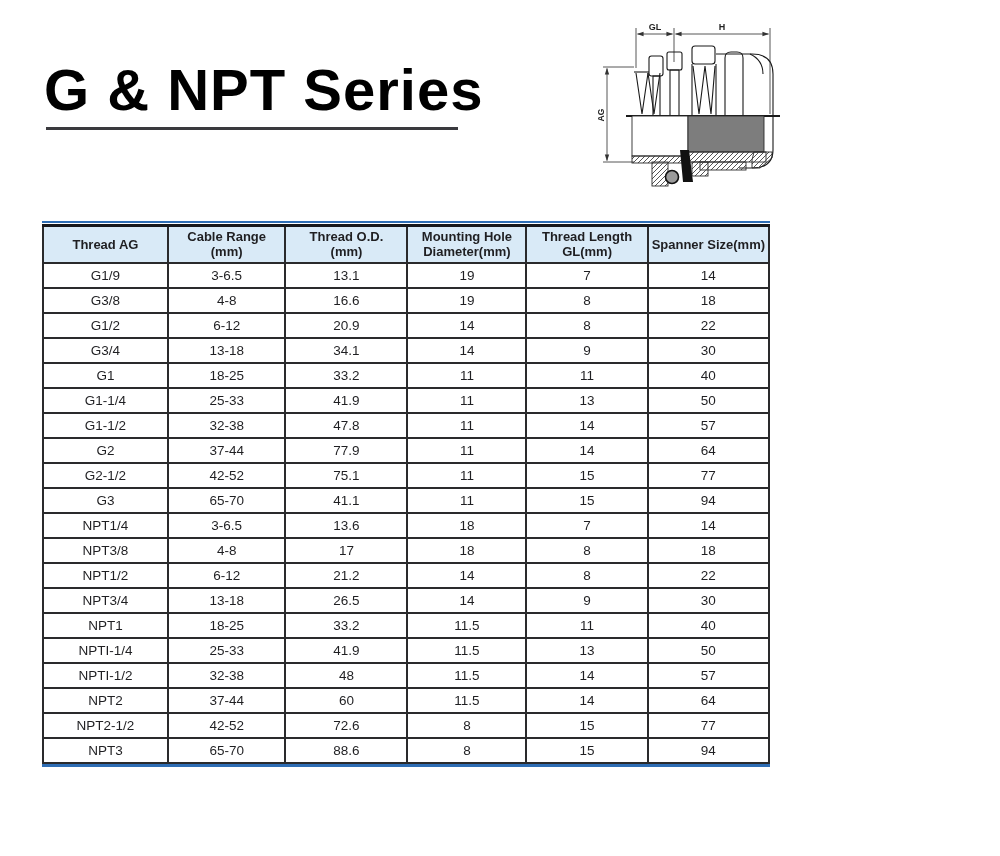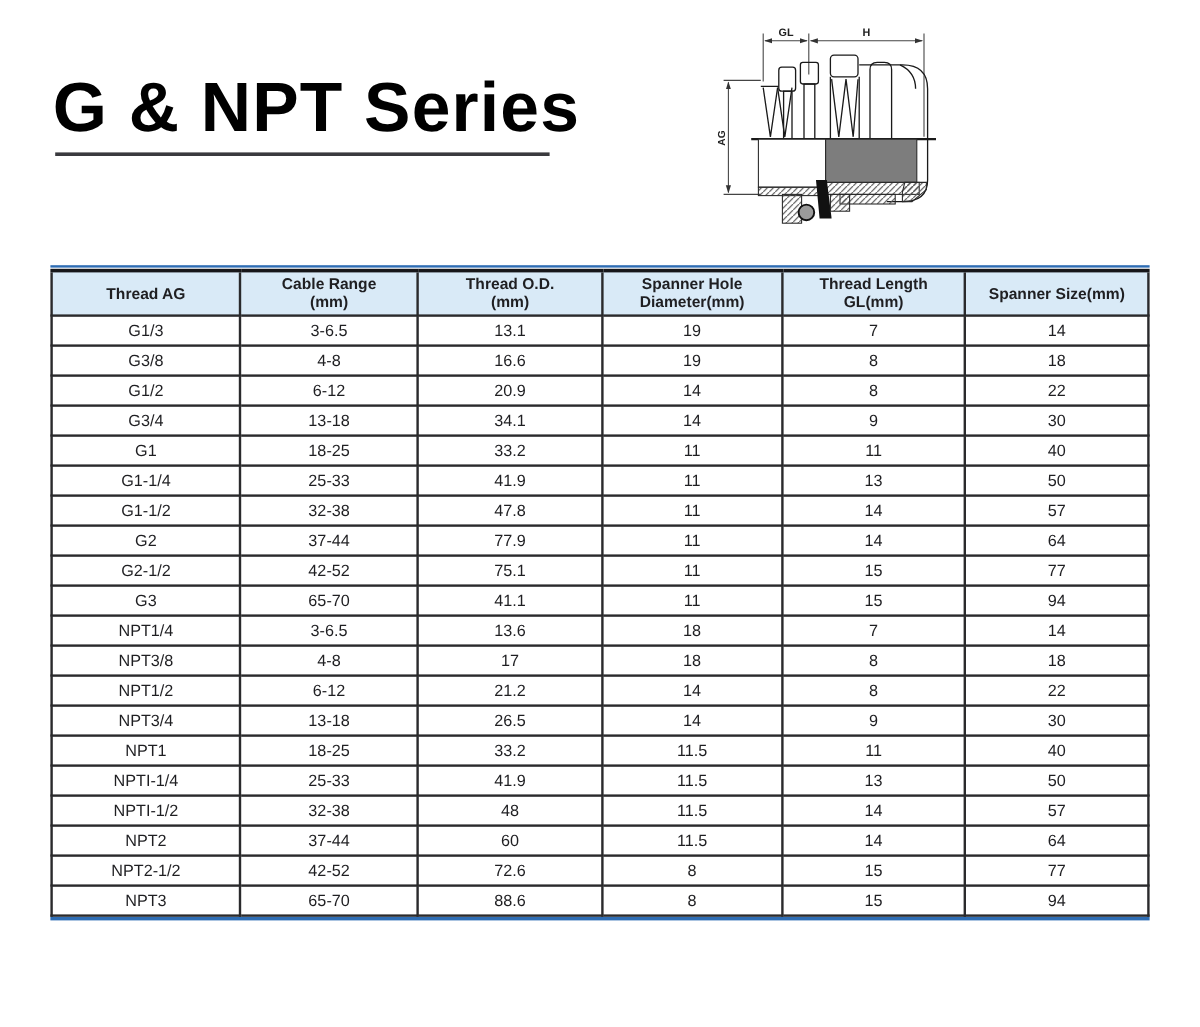--- a/index.html
+++ b/index.html
@@ -25,21 +25,21 @@
     background: #3a3a3e;
   }
   .drawing-wrap {
     position: absolute;
     left: 596px; top: 10px;
     width: 200px; height: 198px;
   }
   .table-wrap {
     position: absolute;
     left: 42px; top: 221px;
-    width: 916px;
+    width: 728px;
     border-top: 2px solid #2e6db4;
     border-bottom: 3px solid #2e6db4;
   }
   table.spec-table {
     width: 100%;
     border-collapse: collapse;
     margin-top: 1px;
     table-layout: fixed;
   }
   table.spec-table th, table.spec-table td {
@@ -153,37 +153,37 @@
         </th>
         <th>
           <div>Cable Range</div>
           <div>(mm)</div>
         </th>
         <th>
           <div>Thread O.D.</div>
           <div>(mm)</div>
         </th>
         <th>
-          <div>Spanner Hole</div>
+          <div>Mounting Hole</div>
           <div>Diameter(mm)</div>
         </th>
         <th>
           <div>Thread Length</div>
           <div>GL(mm)</div>
         </th>
         <th>
           <div>Spanner Size(mm)</div>
           <div></div>
         </th>
       </tr>
     </thead>
     <tbody>
 
         <tr>
-          <td>G1/3</td>
+          <td>G1/9</td>
           <td>3-6.5</td>
           <td>13.1</td>
           <td>19</td>
           <td>7</td>
           <td>14</td>
         </tr>
 
         <tr>
           <td>G3/8</td>
           <td>4-8</td>

